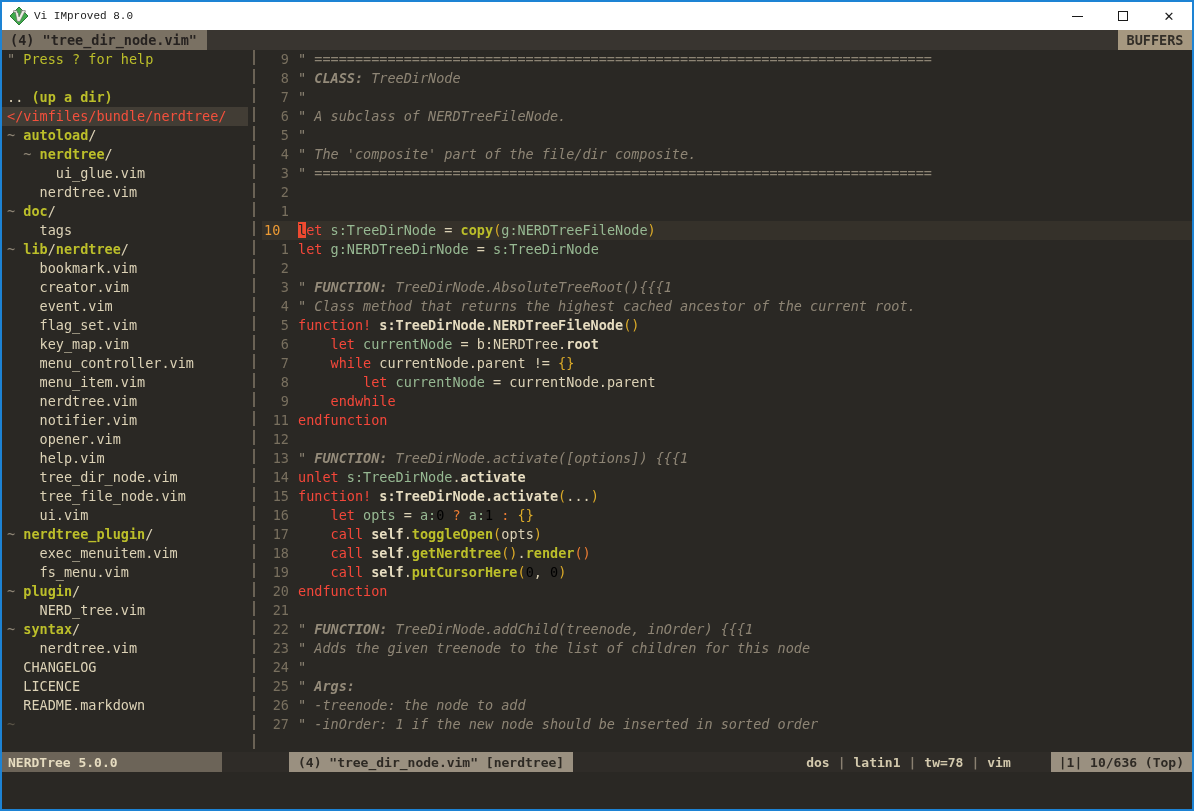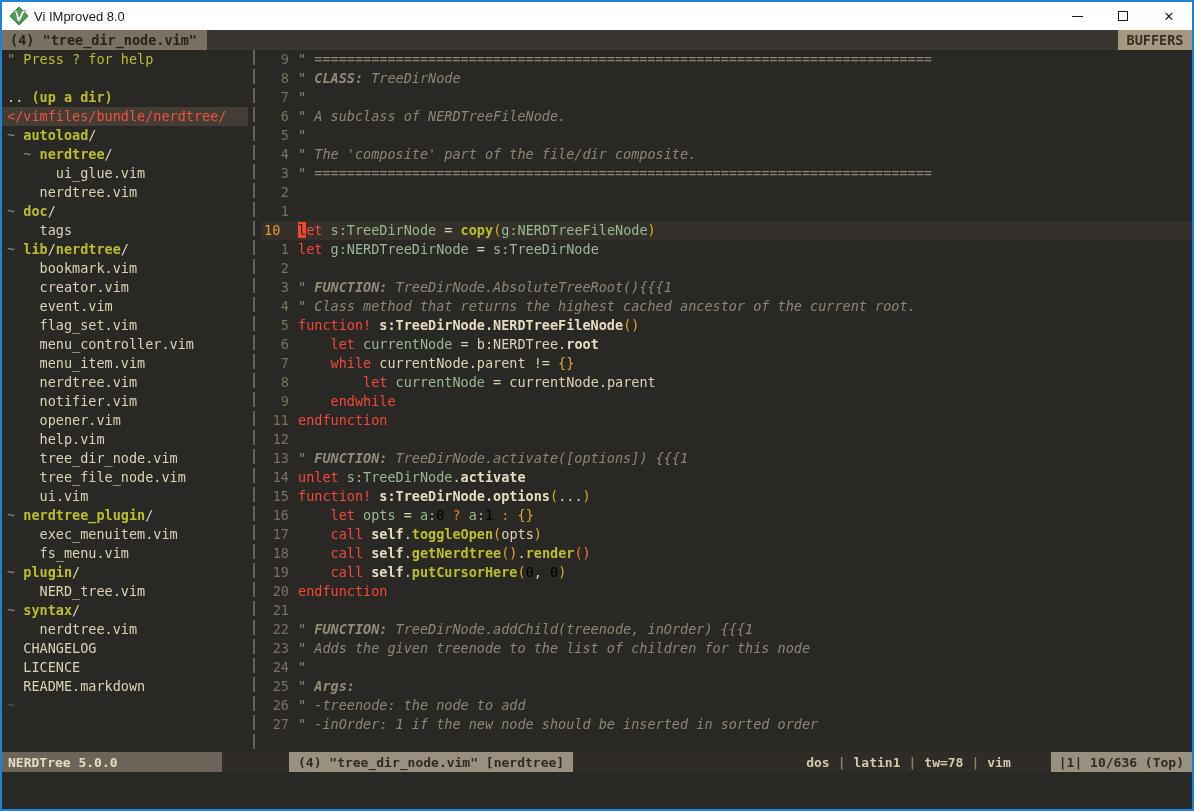--- a/index.html
+++ b/index.html
@@ -5,21 +5,21 @@
   * { margin:0; padding:0; box-sizing:border-box; }
   html,body { width:1194px; height:811px; }
   body { font-family:"DejaVu Sans Mono", monospace; background:#1d83d4; overflow:hidden; }
 
   #window { position:absolute; left:0; top:0; width:1194px; height:811px;
             border:2px solid #1d83d4; background:#2a2824; display:flex; flex-direction:column; }
 
   
   #titlebar { height:28px; background:#ffffff; display:flex; align-items:center; flex:0 0 28px; }
   #titlebar .ticon { width:18px; height:18px; margin:0 6px 0 8px; }
-  #title-text { font-family:Liberation Sans, sans-serif; font-size:13px; color:#1a1a1a; }
+  #title-text { font-family:Liberation Mono, monospace; font-size:11px; color:#1a1a1a; }
   #win-controls { margin-left:auto; display:flex; height:100%; }
   .wbtn { width:46px; height:100%; display:flex; align-items:center; justify-content:center;
           font-family:"DejaVu Sans", sans-serif; font-size:13px; color:#1a1a1a; }
   .wbtn .box { width:10px; height:10px; border:1px solid #1a1a1a; display:block; }
   .wbtn .dash { width:11px; height:0; border-top:1px solid #1a1a1a; display:block; }
 
   
   #tabline { height:20px; background:#393530; flex:0 0 20px; display:flex; align-items:stretch;
              font-size:13.5px; font-weight:bold; }
   #tab-current { background:#7a7163; color:#262220; padding:0 10px 0 8px; display:flex; align-items:center; white-space:pre; }
@@ -118,20 +118,21 @@
         <div class="row"><span class="tk-q">  ~ </span><span class="tk-d">nerdtree</span><span class="tk-n">/</span></div>
         <div class="row"><span class="tk-n">      ui_glue.vim</span></div>
         <div class="row"><span class="tk-n">    nerdtree.vim</span></div>
         <div class="row"><span class="tk-q">~ </span><span class="tk-d">doc</span><span class="tk-n">/</span></div>
         <div class="row"><span class="tk-n">    tags</span></div>
         <div class="row"><span class="tk-q">~ </span><span class="tk-d">lib</span><span class="tk-n">/</span><span class="tk-d">nerdtree</span><span class="tk-n">/</span></div>
         <div class="row"><span class="tk-n">    bookmark.vim</span></div>
         <div class="row"><span class="tk-n">    creator.vim</span></div>
         <div class="row"><span class="tk-n">    event.vim</span></div>
         <div class="row"><span class="tk-n">    flag_set.vim</span></div>
+        <div class="row"><span class="tk-n">    key_map.vim</span></div>
         <div class="row"><span class="tk-n">    menu_controller.vim</span></div>
         <div class="row"><span class="tk-n">    menu_item.vim</span></div>
         <div class="row"><span class="tk-n">    nerdtree.vim</span></div>
         <div class="row"><span class="tk-n">    notifier.vim</span></div>
         <div class="row"><span class="tk-n">    opener.vim</span></div>
         <div class="row"><span class="tk-n">    help.vim</span></div>
         <div class="row"><span class="tk-n">    tree_dir_node.vim</span></div>
         <div class="row"><span class="tk-n">    tree_file_node.vim</span></div>
         <div class="row"><span class="tk-n">    ui.vim</span></div>
         <div class="row"><span class="tk-q">~ </span><span class="tk-d">nerdtree_plugin</span><span class="tk-n">/</span></div>
@@ -164,21 +165,21 @@
         <div class="row"><span class="lnum">4</span><span class="tk-c">" Class method that returns the highest cached ancestor of the current root.</span></div>
         <div class="row"><span class="lnum">5</span><span class="tk-k">function!</span><span class="tk-n"> </span><span class="tk-nb">s:TreeDirNode.NERDTreeFileNode</span><span class="tk-p1">()</span></div>
         <div class="row"><span class="lnum">6</span><span class="tk-n">    </span><span class="tk-k">let</span><span class="tk-n"> </span><span class="tk-i">currentNode</span><span class="tk-n"> = b:NERDTree.</span><span class="tk-nb">root</span></div>
         <div class="row"><span class="lnum">7</span><span class="tk-n">    </span><span class="tk-k">while</span><span class="tk-n"> currentNode.parent != </span><span class="tk-p1">{}</span></div>
         <div class="row"><span class="lnum">8</span><span class="tk-n">        </span><span class="tk-k">let</span><span class="tk-n"> </span><span class="tk-i">currentNode</span><span class="tk-n"> = currentNode.parent</span></div>
         <div class="row"><span class="lnum">9</span><span class="tk-n">    </span><span class="tk-k">endwhile</span></div>
         <div class="row"><span class="lnum">11</span><span class="tk-k">endfunction</span></div>
         <div class="row"><span class="lnum">12</span></div>
         <div class="row"><span class="lnum">13</span><span class="tk-c">" </span><span class="tk-cb">FUNCTION:</span><span class="tk-c"> TreeDirNode.activate([options]) {{{1</span></div>
         <div class="row"><span class="lnum">14</span><span class="tk-k">unlet</span><span class="tk-n"> </span><span class="tk-i">s:TreeDirNode</span><span class="tk-n">.</span><span class="tk-nb">activate</span></div>
-        <div class="row"><span class="lnum">15</span><span class="tk-k">function!</span><span class="tk-n"> </span><span class="tk-nb">s:TreeDirNode.options</span><span class="tk-p1">(</span><span class="tk-n">...</span><span class="tk-p1">)</span></div>
+        <div class="row"><span class="lnum">15</span><span class="tk-k">function!</span><span class="tk-n"> </span><span class="tk-nb">s:TreeDirNode.activate</span><span class="tk-p1">(</span><span class="tk-n">...</span><span class="tk-p1">)</span></div>
         <div class="row"><span class="lnum">16</span><span class="tk-n">    </span><span class="tk-k">let</span><span class="tk-n"> </span><span class="tk-i">opts</span><span class="tk-n"> = </span><span class="tk-i">a:</span><span class="tk-num2">0</span><span class="tk-n"> </span><span class="tk-o">?</span><span class="tk-n"> </span><span class="tk-i">a:</span><span class="tk-num2">1</span><span class="tk-n"> </span><span class="tk-o">:</span><span class="tk-n"> </span><span class="tk-p1">{}</span></div>
         <div class="row"><span class="lnum">17</span><span class="tk-n">    </span><span class="tk-k">call</span><span class="tk-n"> </span><span class="tk-nb">self</span><span class="tk-n">.</span><span class="tk-f">toggleOpen</span><span class="tk-p1">(</span><span class="tk-n">opts</span><span class="tk-p1">)</span></div>
         <div class="row"><span class="lnum">18</span><span class="tk-n">    </span><span class="tk-k">call</span><span class="tk-n"> </span><span class="tk-nb">self</span><span class="tk-n">.</span><span class="tk-f">getNerdtree</span><span class="tk-p1">()</span><span class="tk-n">.</span><span class="tk-f">render</span><span class="tk-p2">()</span></div>
         <div class="row"><span class="lnum">19</span><span class="tk-n">    </span><span class="tk-k">call</span><span class="tk-n"> </span><span class="tk-nb">self</span><span class="tk-n">.</span><span class="tk-f">putCursorHere</span><span class="tk-p1">(</span><span class="tk-num2">0</span><span class="tk-n">, </span><span class="tk-num2">0</span><span class="tk-p1">)</span></div>
         <div class="row"><span class="lnum">20</span><span class="tk-k">endfunction</span></div>
         <div class="row"><span class="lnum">21</span></div>
         <div class="row"><span class="lnum">22</span><span class="tk-c">" </span><span class="tk-cb">FUNCTION:</span><span class="tk-c"> TreeDirNode.addChild(treenode, inOrder) {{{1</span></div>
         <div class="row"><span class="lnum">23</span><span class="tk-c">" Adds the given treenode to the list of children for this node</span></div>
         <div class="row"><span class="lnum">24</span><span class="tk-c">"</span></div>
         <div class="row"><span class="lnum">25</span><span class="tk-c">" </span><span class="tk-cb">Args:</span></div>

